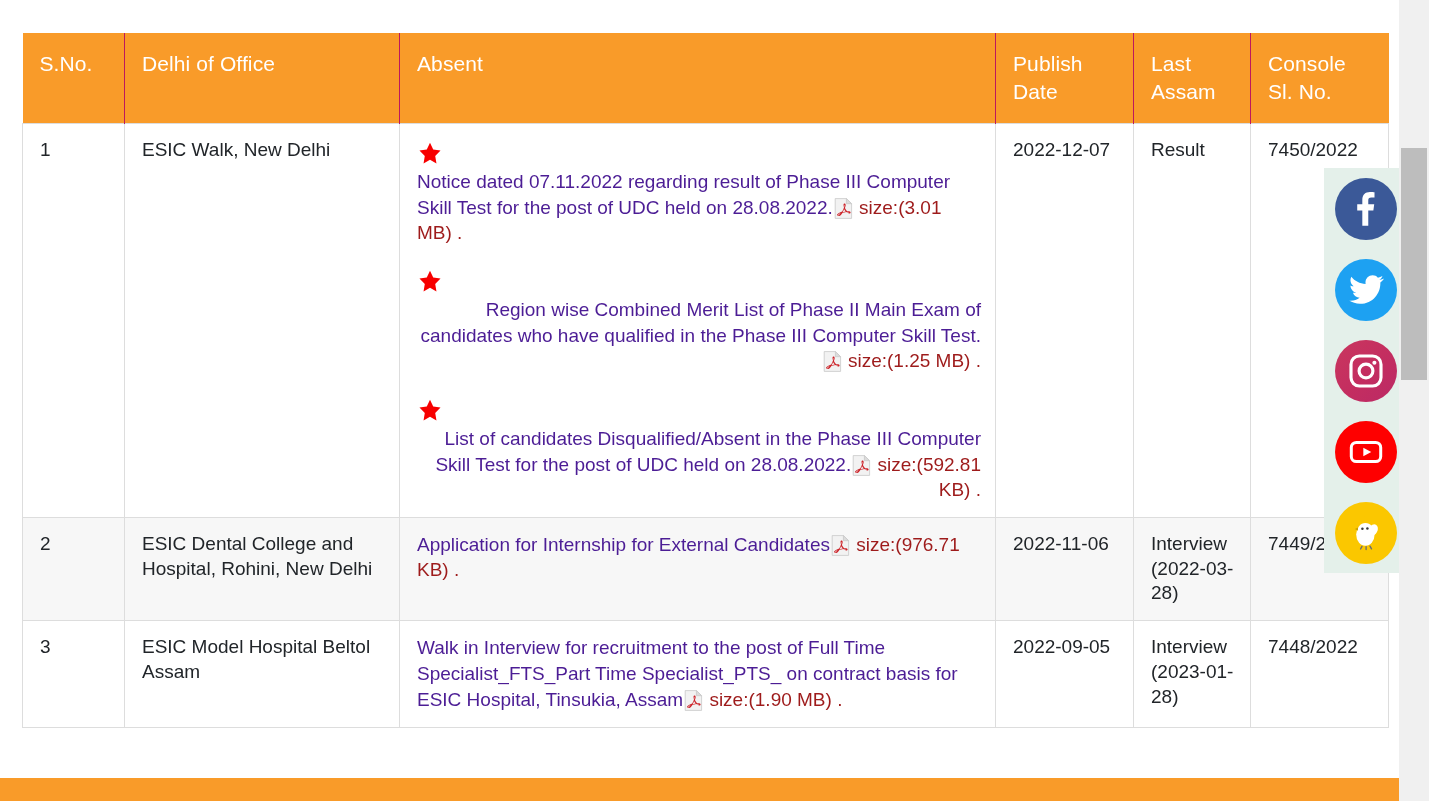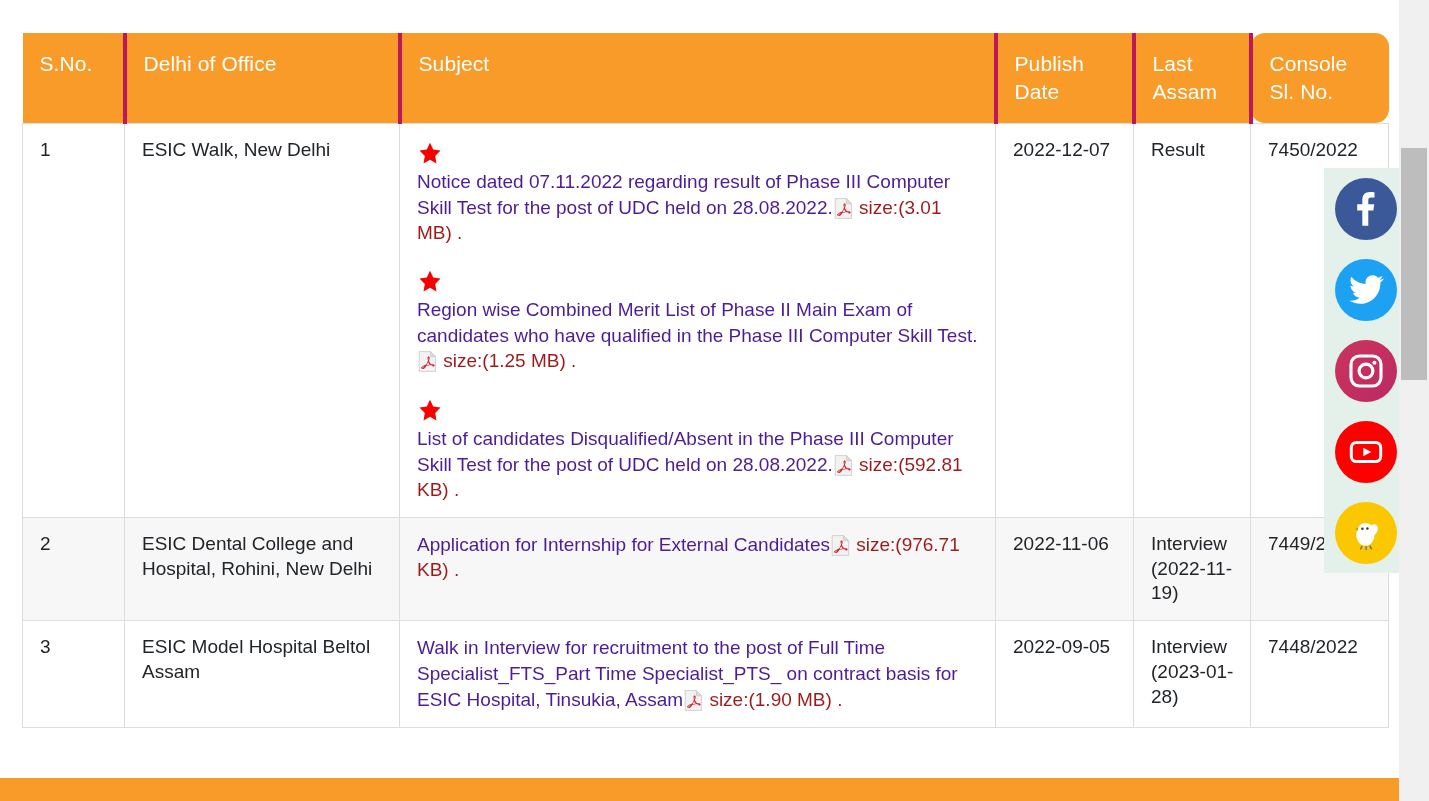--- a/index.html
+++ b/index.html
@@ -55,25 +55,25 @@
   }
 
   .notice-table th {
     background: #f99b29;
     color: #ffffff;
     font-weight: normal;
     font-size: 21px;
     text-align: left;
     vertical-align: top;
     padding: 17px 14px 17px 17px;
-    border-right: 4px solid #be185d;
+    border-right: 1px solid #be185d;
     line-height: 1.33;
     letter-spacing: 0.1px;
   }
-  .notice-table th:last-child { border-right: none; border-radius: 14px; }
+  .notice-table th:last-child { border-right: none; }
 
   .notice-table td {
     border: 1px solid #dddddd;
     vertical-align: top;
     padding: 14px 14px 14px 17px;
     color: #212529;
     line-height: 1.31;
     font-size: 19px;
   }
 
@@ -83,21 +83,21 @@
   .col-subject  { width: 596px; }
   .col-publish  { width: 138px; }
   .col-lastdate { width: 117px; }
   .col-console  { width: 138px; }
 
   tr.zebra td { background: #f7f7f7; }
   tr.plain td { background: #ffffff; }
 
   
   .subj-block { margin: 0 0 0 0; }
-  .subj-block + .subj-block { margin-top: 24px; }
+  .subj-block + .subj-block { margin-top: 24px; text-align: right; }
 
   .star-icon {
     display: block;
     width: 26px;
     height: 25px;
     margin: 3px 0 3px 0;
     color: #f70000;
     line-height: 0;
   }
   .star-icon svg { display: block; }
@@ -203,21 +203,21 @@
           <col class="col-office">
           <col class="col-subject">
         <col class="col-publish">
           <col class="col-lastdate">
           <col class="col-console">
       </colgroup>
       <thead>
         <tr>
           <th>S.No.</th>
           <th>Delhi of Office</th>
-          <th>Subject</th>
+          <th>Absent</th>
           <th>Publish Date</th>
           <th>Last Assam</th>
           <th>Console Sl. No.</th>
         </tr>
       </thead>
       <tbody id="table-body">
           <tr class="plain">
             <td>1</td>
             <td>ESIC Walk, New Delhi</td>
             <td>
@@ -257,21 +257,21 @@
             <td>2</td>
             <td>ESIC Dental College and Hospital, Rohini, New Delhi</td>
             <td>
               <div class="subj-block"><a class="subj-link" href="#">Application for Internship for External Candidates</a><span class="pdf-icon"><svg width="19" height="21" viewBox="0 0 19 21" aria-hidden="true">
                     <path fill="#f2f2f2" stroke="#c8c8c8" stroke-width="0.8" d="M1.2 0.6h11.2l5.2 5.1v14.7H1.2z"></path>
                     <path fill="#dcdcdc" stroke="#c8c8c8" stroke-width="0.8" d="M12.4 0.6l5.2 5.1h-5.2z"></path>
                     <path fill="#cc2127" d="M3.2 17.6c-0.5-0.6 0.2-1.6 1.7-2.5 0.9-0.5 2-1 3.3-1.5 0.8-1.4 1.4-2.8 1.8-4 -0.4-1.2-0.6-2.2-0.5-2.9 0.1-0.8 0.5-1.3 1.1-1.3 0.5 0 0.9 0.4 1 1 0.2 0.9-0.1 2.2-0.7 3.7 0.6 1.2 1.4 2.3 2.2 3.1 0.9-0.1 1.7-0.1 2.3 0.1 0.8 0.2 1.2 0.6 1.2 1.1 0 0.6-0.5 1-1.3 1 -0.9 0-2-0.5-3.1-1.3 -1.3 0.2-2.6 0.6-3.8 1 -1.4 2.2-2.6 3.2-3.4 2.9 -0.3-0.1-0.5-0.2-0.8-0.4zm1.6-0.6c0.5-0.3 1.1-1 1.8-2 -1.5 0.7-2.4 1.5-2.3 1.9 0 0.2 0.2 0.2 0.5 0.1zm9.3-2.6c-0.4-0.1-0.9-0.1-1.5-0.1 0.7 0.4 1.3 0.7 1.8 0.7 0.4 0 0.6-0.1 0.6-0.3 0-0.1-0.3-0.2-0.9-0.3zm-4.9-0.1c0.9-0.3 1.8-0.5 2.6-0.7 -0.6-0.7-1.2-1.5-1.7-2.4 -0.4 1.1-0.9 2.1-1.5 3.2zm1.1-7.3c-0.2 0-0.3 0.2-0.4 0.6 -0.1 0.4 0 1 0.2 1.7 0.3-0.9 0.4-1.6 0.3-2 0-0.2-0.1-0.3-0.2-0.3z"></path>
                   </svg></span> <span class="size-note">size:(976.71 KB) .</span></div>
             </td>
             <td>2022-11-06</td>
-            <td>Interview (2022-11-19)</td>
+            <td>Interview (2022-03-28)</td>
             <td>7449/2022</td>
           </tr>
           <tr class="plain">
             <td>3</td>
             <td>ESIC Model Hospital Beltol Assam</td>
             <td>
               <div class="subj-block"><a class="subj-link" href="#">Walk in Interview for recruitment to the post of Full Time Specialist_FTS_Part Time Specialist_PTS_ on contract basis for ESIC Hospital, Tinsukia, Assam</a><span class="pdf-icon"><svg width="19" height="21" viewBox="0 0 19 21" aria-hidden="true">
                     <path fill="#f2f2f2" stroke="#c8c8c8" stroke-width="0.8" d="M1.2 0.6h11.2l5.2 5.1v14.7H1.2z"></path>
                     <path fill="#dcdcdc" stroke="#c8c8c8" stroke-width="0.8" d="M12.4 0.6l5.2 5.1h-5.2z"></path>
                     <path fill="#cc2127" d="M3.2 17.6c-0.5-0.6 0.2-1.6 1.7-2.5 0.9-0.5 2-1 3.3-1.5 0.8-1.4 1.4-2.8 1.8-4 -0.4-1.2-0.6-2.2-0.5-2.9 0.1-0.8 0.5-1.3 1.1-1.3 0.5 0 0.9 0.4 1 1 0.2 0.9-0.1 2.2-0.7 3.7 0.6 1.2 1.4 2.3 2.2 3.1 0.9-0.1 1.7-0.1 2.3 0.1 0.8 0.2 1.2 0.6 1.2 1.1 0 0.6-0.5 1-1.3 1 -0.9 0-2-0.5-3.1-1.3 -1.3 0.2-2.6 0.6-3.8 1 -1.4 2.2-2.6 3.2-3.4 2.9 -0.3-0.1-0.5-0.2-0.8-0.4zm1.6-0.6c0.5-0.3 1.1-1 1.8-2 -1.5 0.7-2.4 1.5-2.3 1.9 0 0.2 0.2 0.2 0.5 0.1zm9.3-2.6c-0.4-0.1-0.9-0.1-1.5-0.1 0.7 0.4 1.3 0.7 1.8 0.7 0.4 0 0.6-0.1 0.6-0.3 0-0.1-0.3-0.2-0.9-0.3zm-4.9-0.1c0.9-0.3 1.8-0.5 2.6-0.7 -0.6-0.7-1.2-1.5-1.7-2.4 -0.4 1.1-0.9 2.1-1.5 3.2zm1.1-7.3c-0.2 0-0.3 0.2-0.4 0.6 -0.1 0.4 0 1 0.2 1.7 0.3-0.9 0.4-1.6 0.3-2 0-0.2-0.1-0.3-0.2-0.3z"></path>

